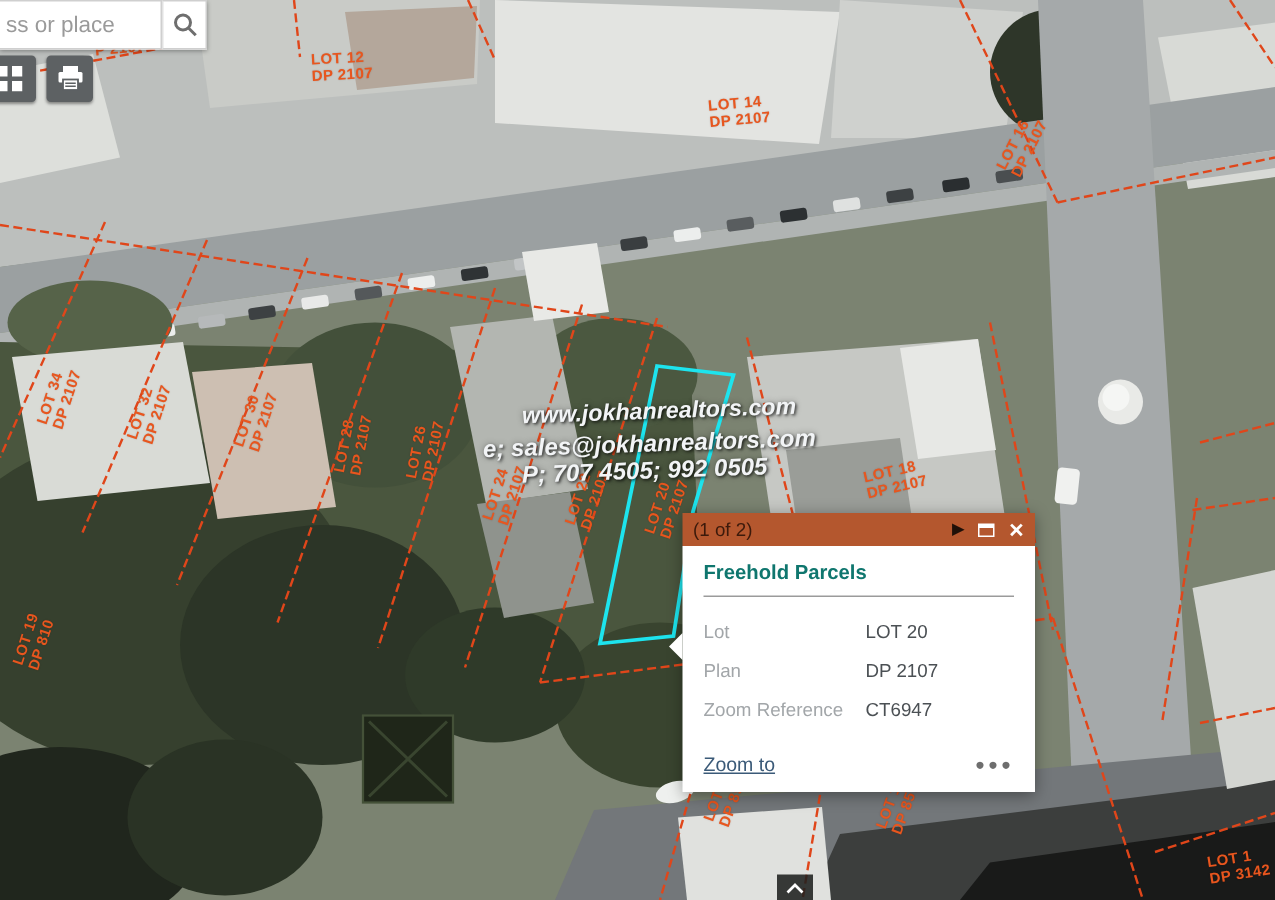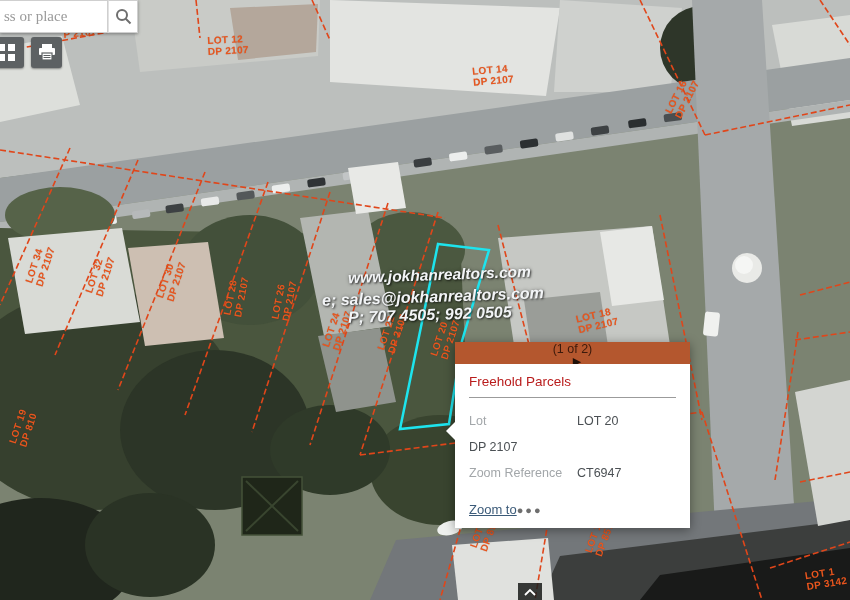--- a/index.html
+++ b/index.html
@@ -21,48 +21,48 @@
 
   
   .wm{position:absolute;color:#f2f4f6;font-weight:700;font-style:italic;
     font-size:16px;white-space:nowrap;text-shadow:1px 1px 2px rgba(0,0,0,.65),0 0 4px rgba(0,0,0,.35);
     pointer-events:none;}
 
   
   .search-wrap{position:absolute;left:0;top:0;display:flex;height:33px;
     box-shadow:0 1px 3px rgba(0,0,0,.35);}
   .search-input{width:108px;height:33px;border:1px solid #cfcfcf;border-left:none;background:#fff;
-    font-size:15px;color:#555;padding:0 4px;font-family:Liberation Serif, serif;outline:none;}
+    font-size:15px;color:#555;padding:0 4px;font-family:Liberation Sans, sans-serif;outline:none;}
   .search-input::placeholder{color:#9a9a9a;}
   .search-btn{width:30px;height:33px;background:#fff;border:1px solid #cfcfcf;border-left:1px solid #e2e2e2;
     display:flex;align-items:center;justify-content:center;cursor:pointer;}
 
   .tool-btn{position:absolute;background:#5d6163;border:none;border-radius:3px;
     display:flex;align-items:center;justify-content:center;cursor:pointer;
     box-shadow:0 1px 2px rgba(0,0,0,.4);}
   #basemap-btn{left:-12px;top:37px;width:36px;height:31px;}
   #print-btn{left:31px;top:37px;width:31px;height:31px;}
 
   
   .popup{position:absolute;left:455px;top:342px;width:235px;
     box-shadow:0 2px 10px rgba(0,0,0,.4);font-family:"Liberation Sans",sans-serif;}
   .popup-header{height:22px;background:var(--accent_orange);display:flex;align-items:center;
-    padding:0 7px;color:#3c1a0b;font-size:12.5px;flex-direction:column;}
+    padding:0 7px;color:#3c1a0b;font-size:12.5px;}
   .popup-pager{flex:1;}
   .ph-icon{margin-left:9px;cursor:pointer;display:flex;align-items:center;justify-content:center;}
   .next-ic{color:#201008;font-size:11px;line-height:1;}
   .max-ic{width:11px;height:9px;border:1.5px solid #fff;border-top-width:3px;}
   .close-ic{color:#fff;font-size:13px;font-weight:700;line-height:1;}
   .popup-body{background:#fff;padding:10px 14px 9px 14px;position:relative;}
-  .popup-title{font-size:13.5px;font-weight:400;color:#b91c1c;padding-bottom:8px;border-bottom:1px solid #9b9b9b;}
+  .popup-title{font-size:13.5px;font-weight:700;color:#0f766e;padding-bottom:8px;border-bottom:1px solid #9b9b9b;}
   .popup-rows{margin-top:10px;}
   .prow{display:flex;font-size:12.5px;line-height:26px;}
   .prow .lab{width:108px;color:#a2a6a9;}
   .prow .val{color:#4b5054;}
-  .popup-foot{display:flex;align-items:center;justify-content:flex-start;margin-top:16px;padding-bottom:2px;}
+  .popup-foot{display:flex;align-items:center;justify-content:space-between;margin-top:16px;padding-bottom:2px;}
   .zoomto{color:var(--link_blue);font-size:13px;text-decoration:underline;cursor:pointer;}
   .more-dots{color:#6e6e6e;font-size:11px;letter-spacing:2px;cursor:pointer;}
   .popup-pointer{position:absolute;left:-9px;top:58px;width:0;height:0;
     border-top:9px solid transparent;border-bottom:9px solid transparent;border-right:9px solid #fff;}
 
   
   .attr-btn{position:absolute;left:518px;top:583px;width:24px;height:17px;background:rgba(30,32,31,.88);
     display:flex;align-items:center;justify-content:center;cursor:pointer;border:none;}
 </style>
 </head>
@@ -287,20 +287,21 @@
     </div>
     <div class="popup-body">
       <div class="popup-pointer"></div>
       <div class="popup-title">Freehold Parcels</div>
       <div class="popup-rows">
         <div class="prow">
           <span class="lab">Lot</span>
           <span class="val">LOT 20</span>
         </div>
         <div class="prow">
+          <span class="lab">Plan</span>
           <span class="val">DP 2107</span>
         </div>
         <div class="prow">
           <span class="lab">Zoom Reference</span>
           <span class="val">CT6947</span>
         </div>
       </div>
       <div class="popup-foot">
         <a class="zoomto">Zoom to</a>
         <span class="more-dots">●●●</span>

